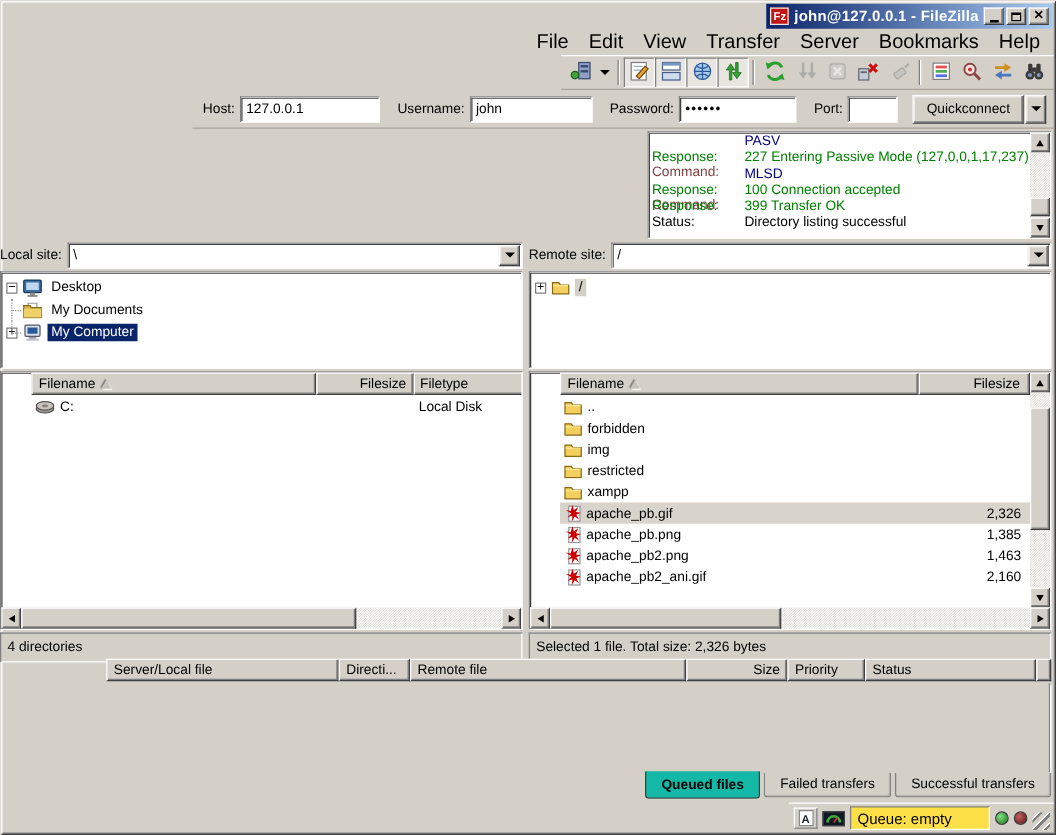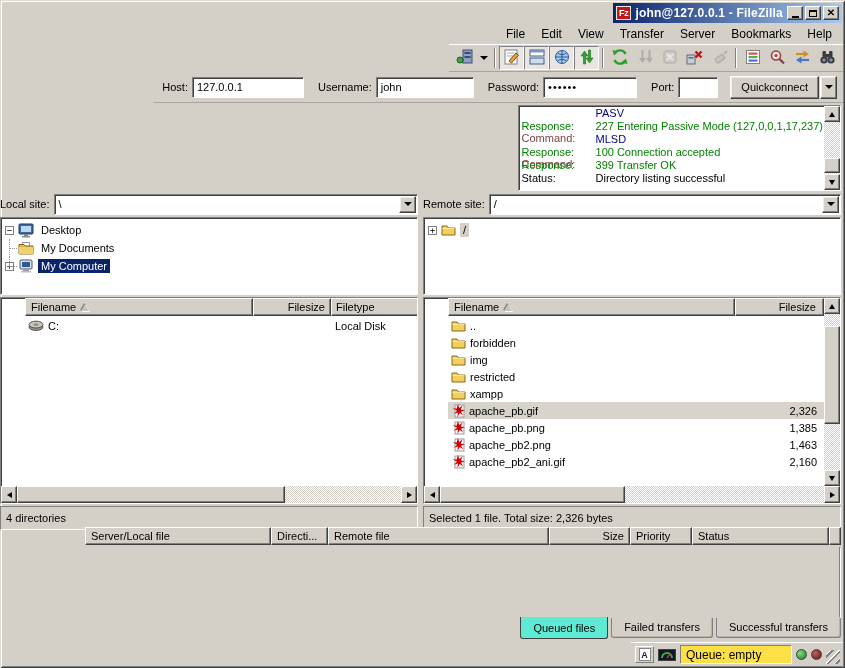--- a/index.html
+++ b/index.html
@@ -25,21 +25,21 @@
   .cap-btn { width: 16px; height: 14px; background: #d4d0c8;
     border: 1px solid; border-color: #fff #404040 #404040 #fff;
     box-shadow: inset -1px -1px 0 #808080;
     display: flex; align-items: center; justify-content: center; }
   .glyph-min { width: 7px; height: 2px; background: #000; margin-top: 7px; }
   .glyph-max { width: 8px; height: 7px; border: 1px solid #000; border-top-width: 2px; }
   .glyph-close { font-size: 10px; font-weight: bold; line-height: 10px; }
 
   
   .menubar { height: 20px; display: flex; align-items: center; padding: 0 3px; flex: none; }
-  .menu-item { padding: 2px 8px; font-size: 12px; }
+  .menu-item { padding: 2px 8px; font-size: 16px; }
 
   
   .toolbar { height: 28px; display: flex; align-items: center; padding: 0 3px; flex: none;
     border-top: 1px solid #fff; border-bottom: 1px solid #a8a49c; }
   .tbtn { width: 25px; height: 24px; display: flex; align-items: center; justify-content: center; flex: none; }
   .tbtn.narrow { width: 14px; }
   .tbtn.pressed { border: 1px solid; border-color: #808080 #fff #fff #808080; background: #e9e6e1; }
   .tbtn.disabled { filter: grayscale(1) opacity(.45); }
   .tsep { width: 2px; height: 20px; margin: 0 3px; border-left: 1px solid #808080; border-right: 1px solid #fff; flex: none; }
   .dd-arrow { width: 0; height: 0; border-left: 4px solid transparent; border-right: 4px solid transparent; border-top: 4px solid #000; }
@@ -147,21 +147,21 @@
   
   .queuehdr { height: 20px; flex: none; display: flex; margin: 3px 2px 0 2px; background: #d4d0c8; }
   .qc0 { width: 186px; } .qc1 { width: 57px; } .qc2 { width: 221px; }
   .qc3 { width: 81px; justify-content: flex-end; } .qc4 { width: 62px; } .qc5 { width: 137px; } .qc6 { flex: 1; }
   .queuebody { flex: 1; margin: 0 2px; background: #fff;
     border: 1px solid; border-color: #808080 #fff #fff #808080; box-shadow: inset 1px 1px 0 #404040; }
   .tabsrow { height: 24px; flex: none; display: flex; align-items: flex-start; gap: 3px; padding: 0 2px 0 4px; }
   .tab { height: 20px; padding: 3px 12px; background: #d4d0c8; white-space: nowrap;
     border: 1px solid #808080; border-top: none; border-radius: 0 0 3px 3px;
     box-shadow: inset -1px -1px 0 #b8b4ac; }
-  .tab.active { background: #5eead4; font-weight: normal; height: 22px; border-color: #404040;
+  .tab.active { background: #14b8a6; font-weight: bold; height: 22px; border-color: #404040;
     box-shadow: none; position: relative; top: -1px; padding-top: 5px; }
 
   
   .statusbar { height: 24px; flex: none; display: flex; align-items: center; justify-content: flex-end;
     gap: 4px; padding: 2px 3px 2px 4px; border-top: 1px solid #fff; }
   .sb-icon { width: 19px; height: 17px; display: flex; align-items: center; justify-content: center;
     background: #d4d0c8; border: 1px solid; border-color: #fff #808080 #808080 #fff; }
   .ascii-doc { width: 12px; height: 13px; background: #fff; border: 1px solid #888; font-size: 9px; font-weight: bold;
     color: #223; display: flex; align-items: center; justify-content: center; }
   .gauge { width: 18px; height: 12px; background: #101826; border: 1px solid #404040; display: flex; align-items: center; justify-content: center; }

